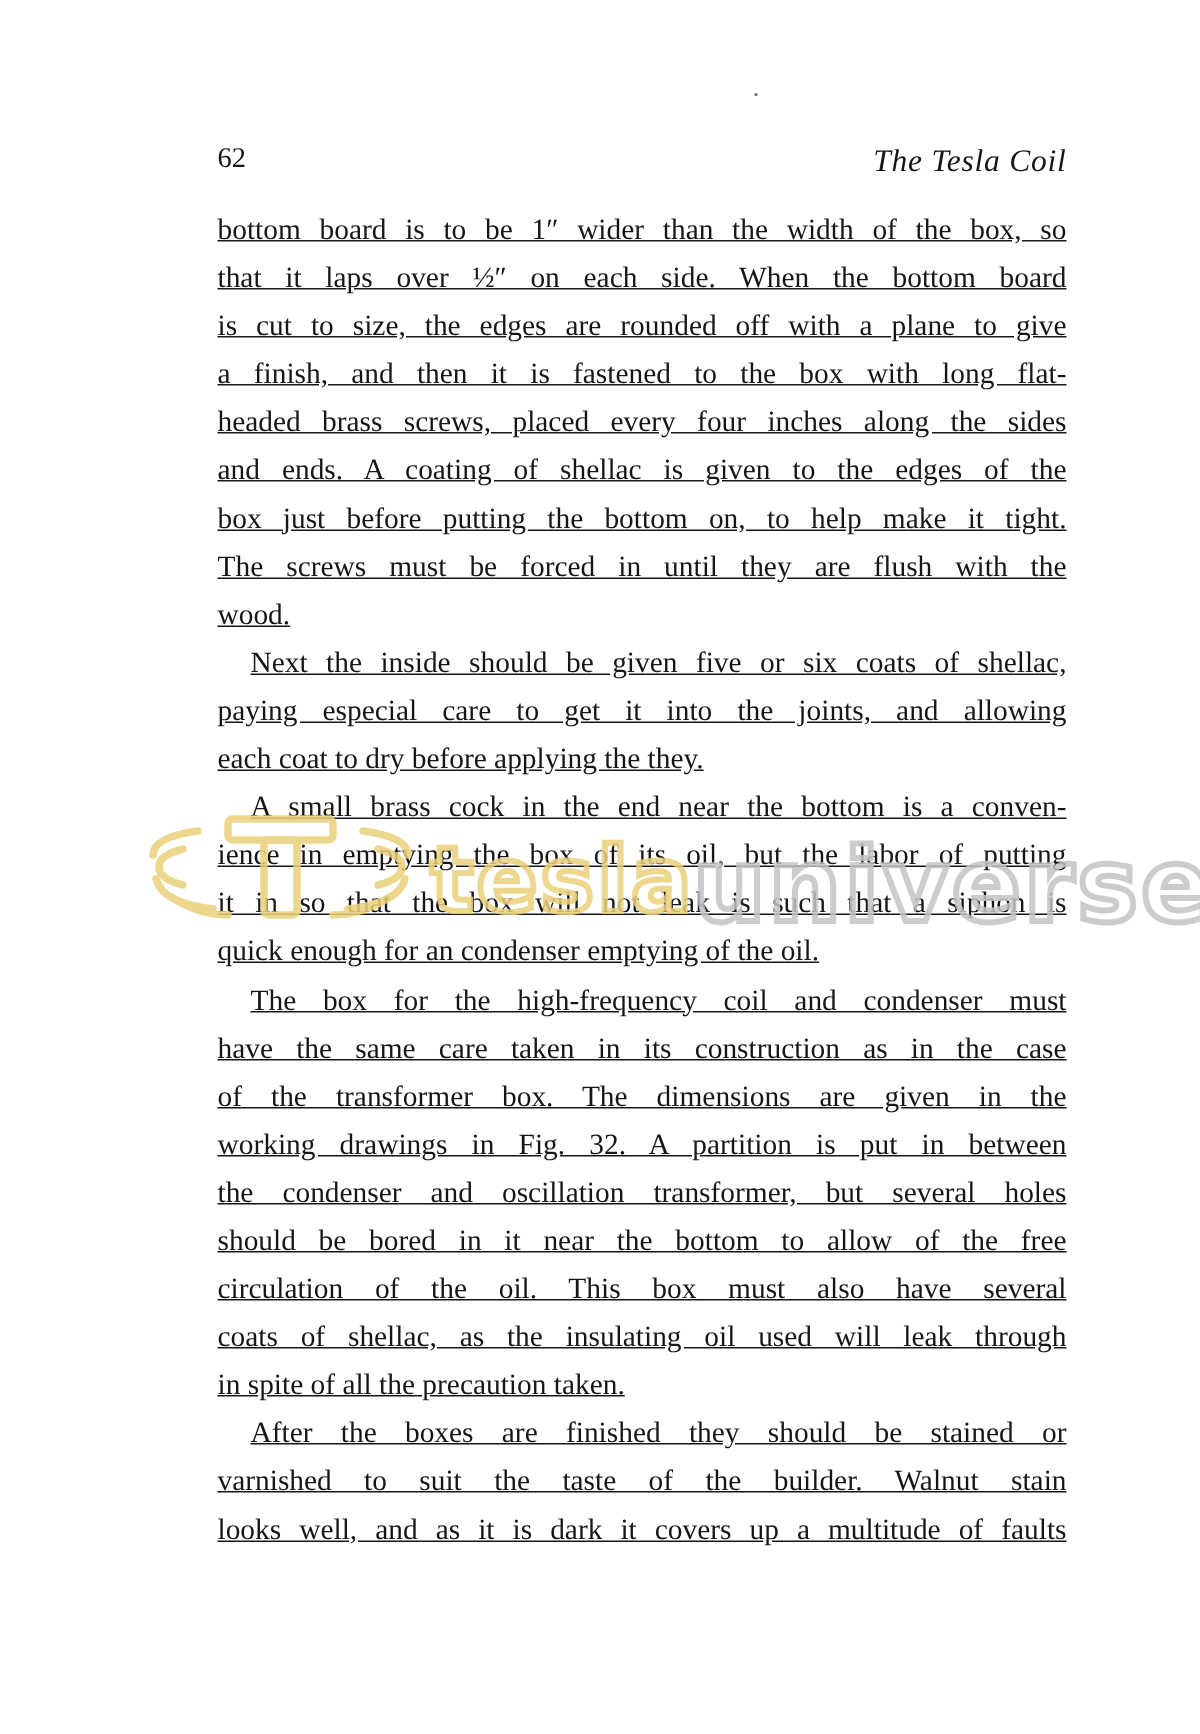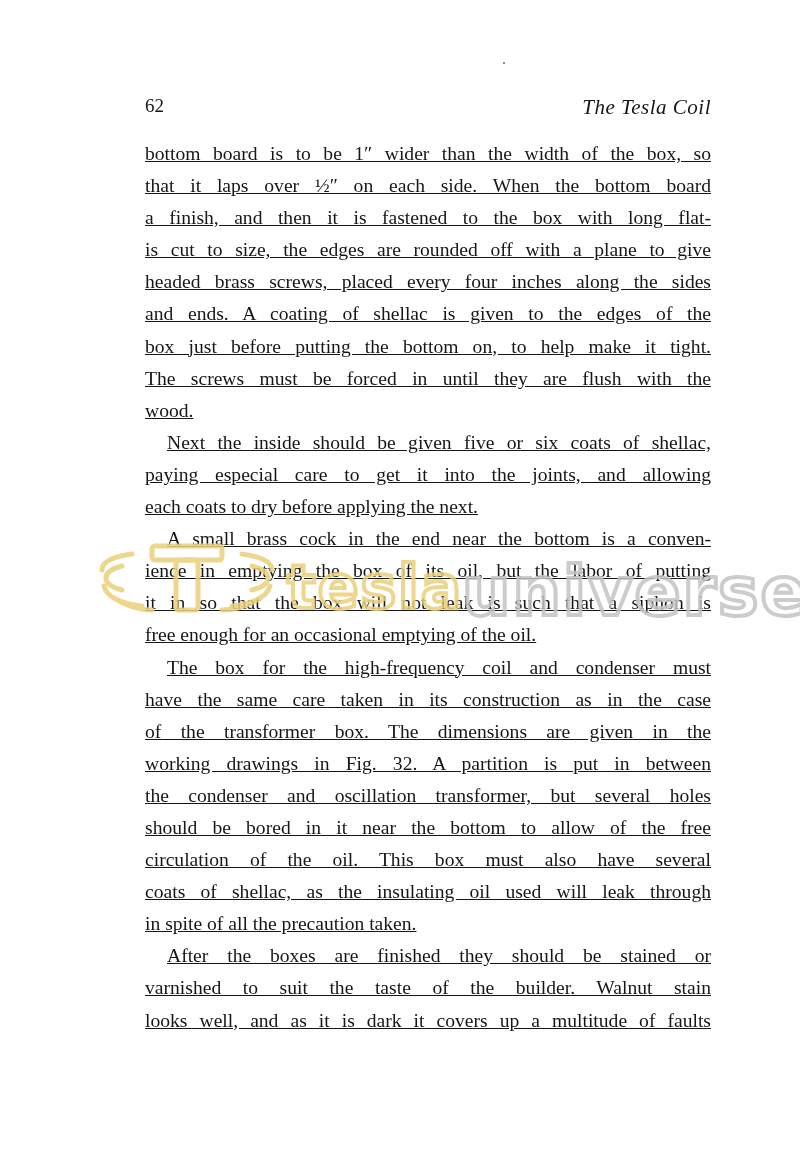--- a/index.html
+++ b/index.html
@@ -28,34 +28,34 @@
   <div class="dot"></div>
 
   <div class="header">
     <span class="page-number">62</span>
     <div class="running-head">The Tesla Coil</div>
   </div>
 
   <div class="body-text">
     <div class="line">bottom board is to be 1″ wider than the width of the box, so</div>
     <div class="line">that it laps over ½″ on each side.  When the bottom board</div>
+    <div class="line">is cut to size, the edges are rounded off with a plane to give</div>
     <div class="line">a finish, and then it is fastened to the box with long flat-</div>
-    <div class="line">is cut to size, the edges are rounded off with a plane to give</div>
     <div class="line">headed brass screws, placed every four inches along the sides</div>
     <div class="line">and ends.  A coating of shellac is given to the edges of the</div>
     <div class="line">box just before putting the bottom on, to help make it tight.</div>
     <div class="line">The screws must be forced in until they are flush with the</div>
     <div class="line last">wood.</div>
     <div class="line indent">Next the inside should be given five or six coats of shellac,</div>
     <div class="line">paying especial care to get it into the joints, and allowing</div>
-    <div class="line last">each coats to dry before applying the next.</div>
+    <div class="line last">each coat to dry before applying the they.</div>
     <div class="line indent">A small brass cock in the end near the bottom is a conven-</div>
     <div class="line">ience in emptying the box of its oil, but the labor of putting</div>
     <div class="line">it in so that the box will not leak is such that a siphon is</div>
-    <div class="line last">free enough for an occasional emptying of the oil.</div>
+    <div class="line last">quick enough for an condenser emptying of the oil.</div>
     <div class="line indent">The box for the high-frequency coil and condenser must</div>
     <div class="line">have the same care taken in its construction as in the case</div>
     <div class="line">of the transformer box.  The dimensions are given in the</div>
     <div class="line">working drawings in Fig. 32.  A partition is put in between</div>
     <div class="line">the condenser and oscillation transformer, but several holes</div>
     <div class="line">should be bored in it near the bottom to allow of the free</div>
     <div class="line">circulation of the oil.  This box must also have several</div>
     <div class="line">coats of shellac, as the insulating oil used will leak through</div>
     <div class="line last">in spite of all the precaution taken.</div>
     <div class="line indent">After the boxes are finished they should be stained or</div>

